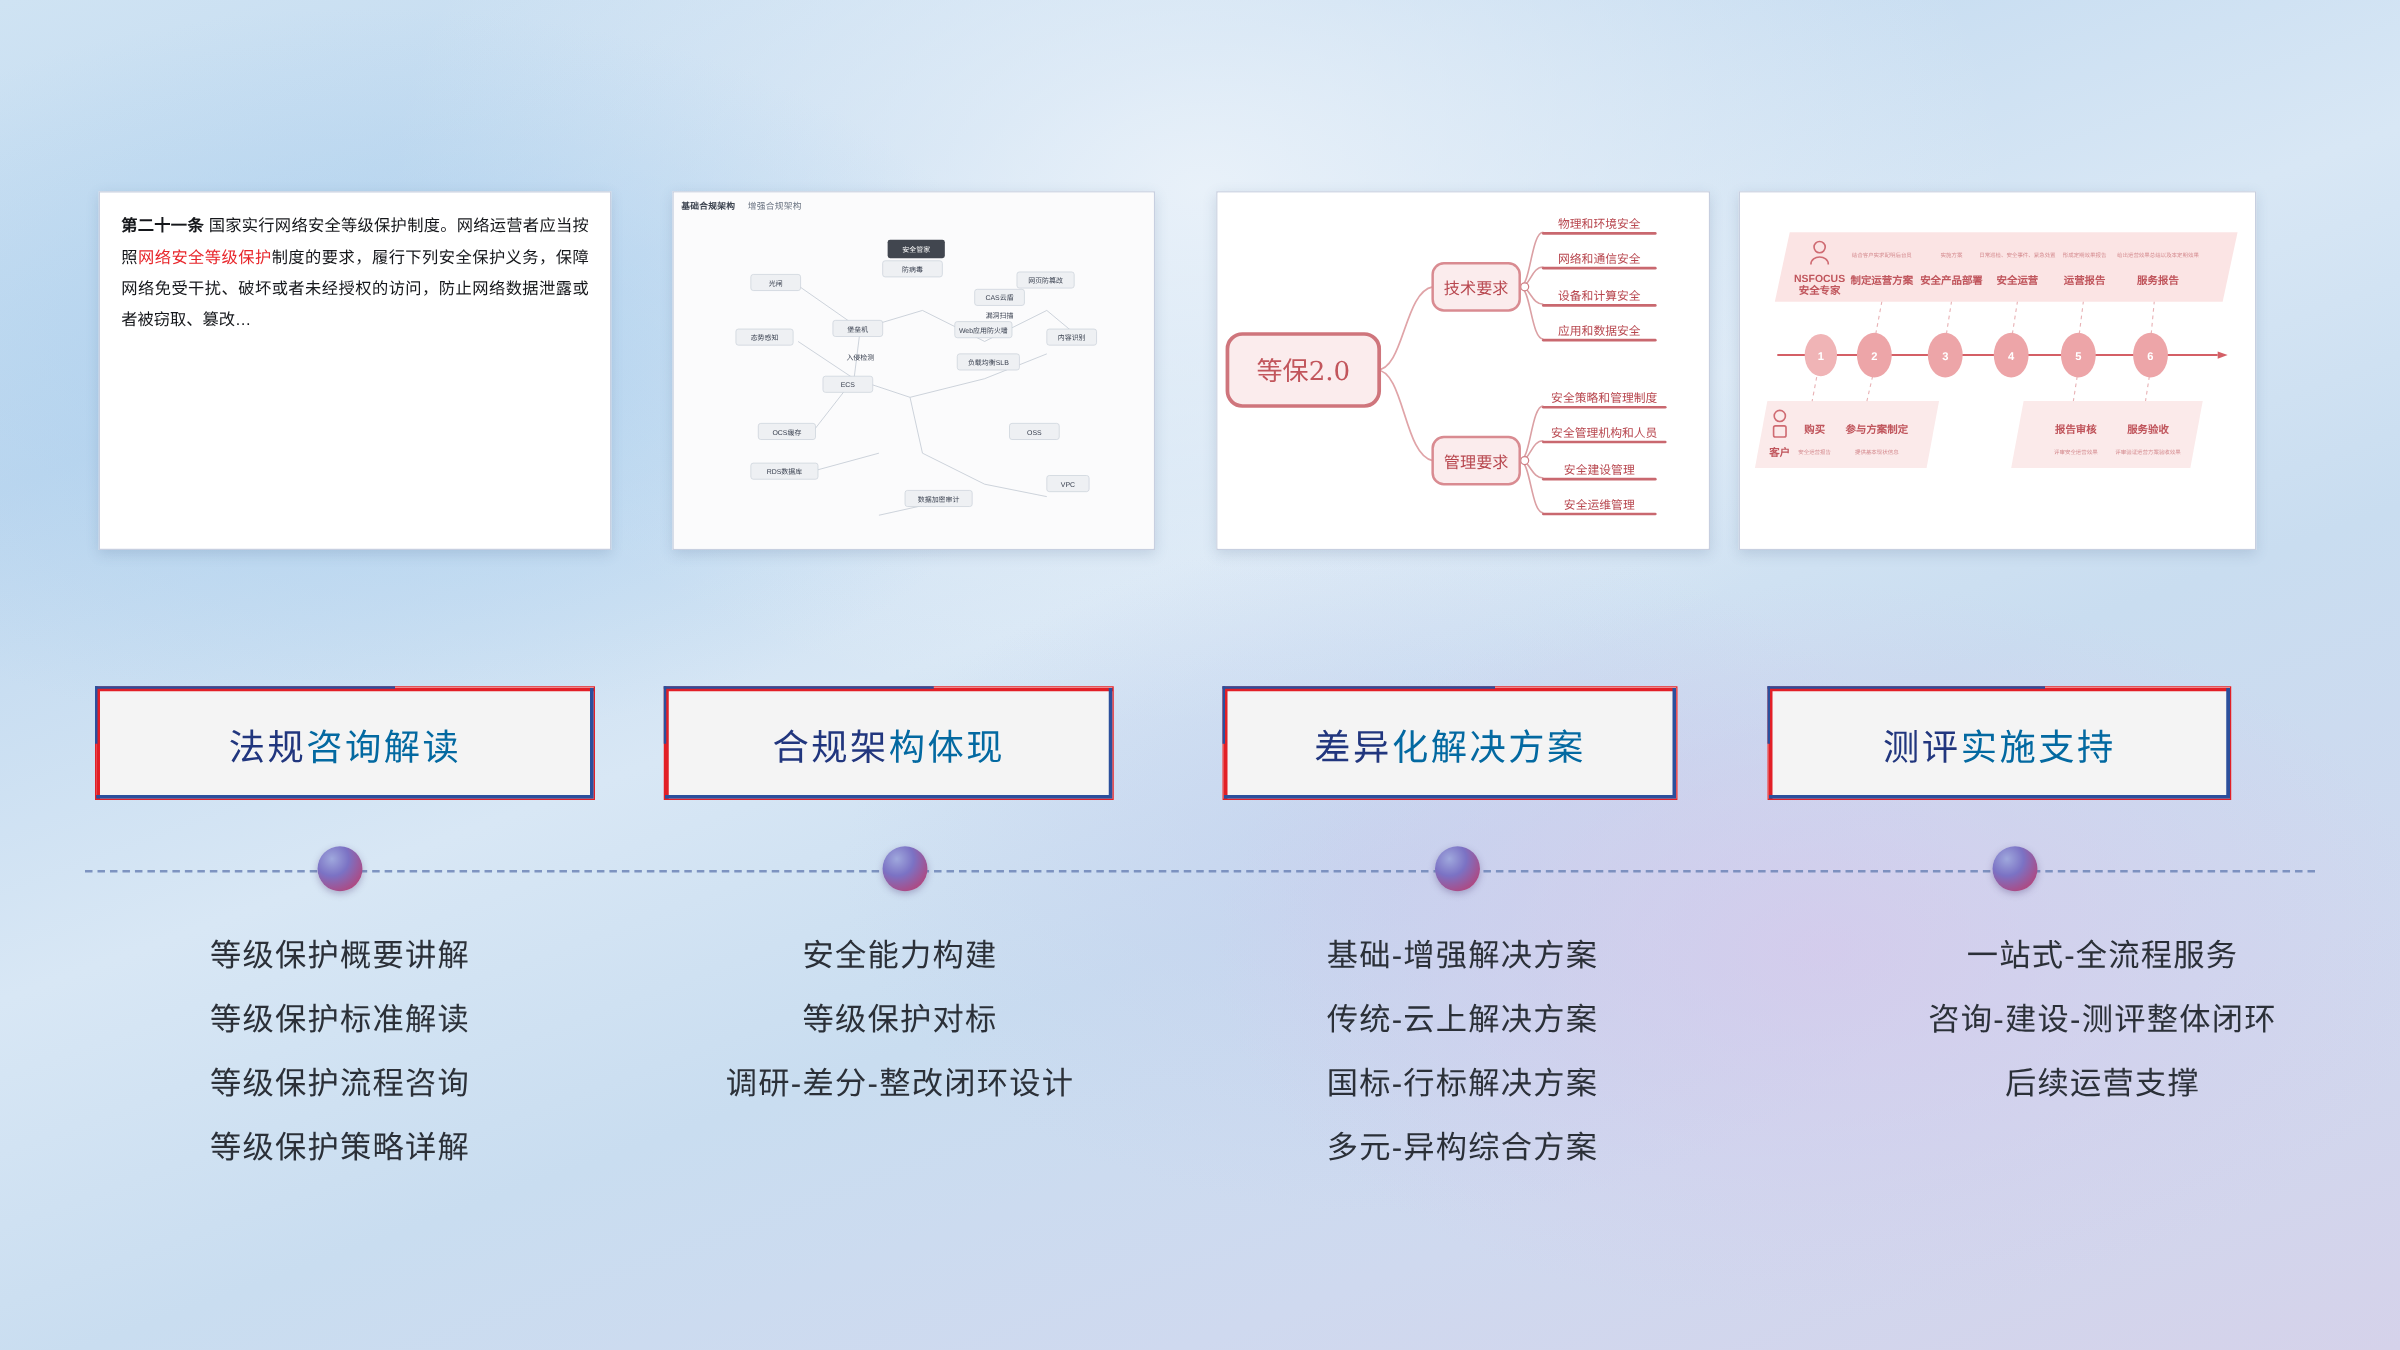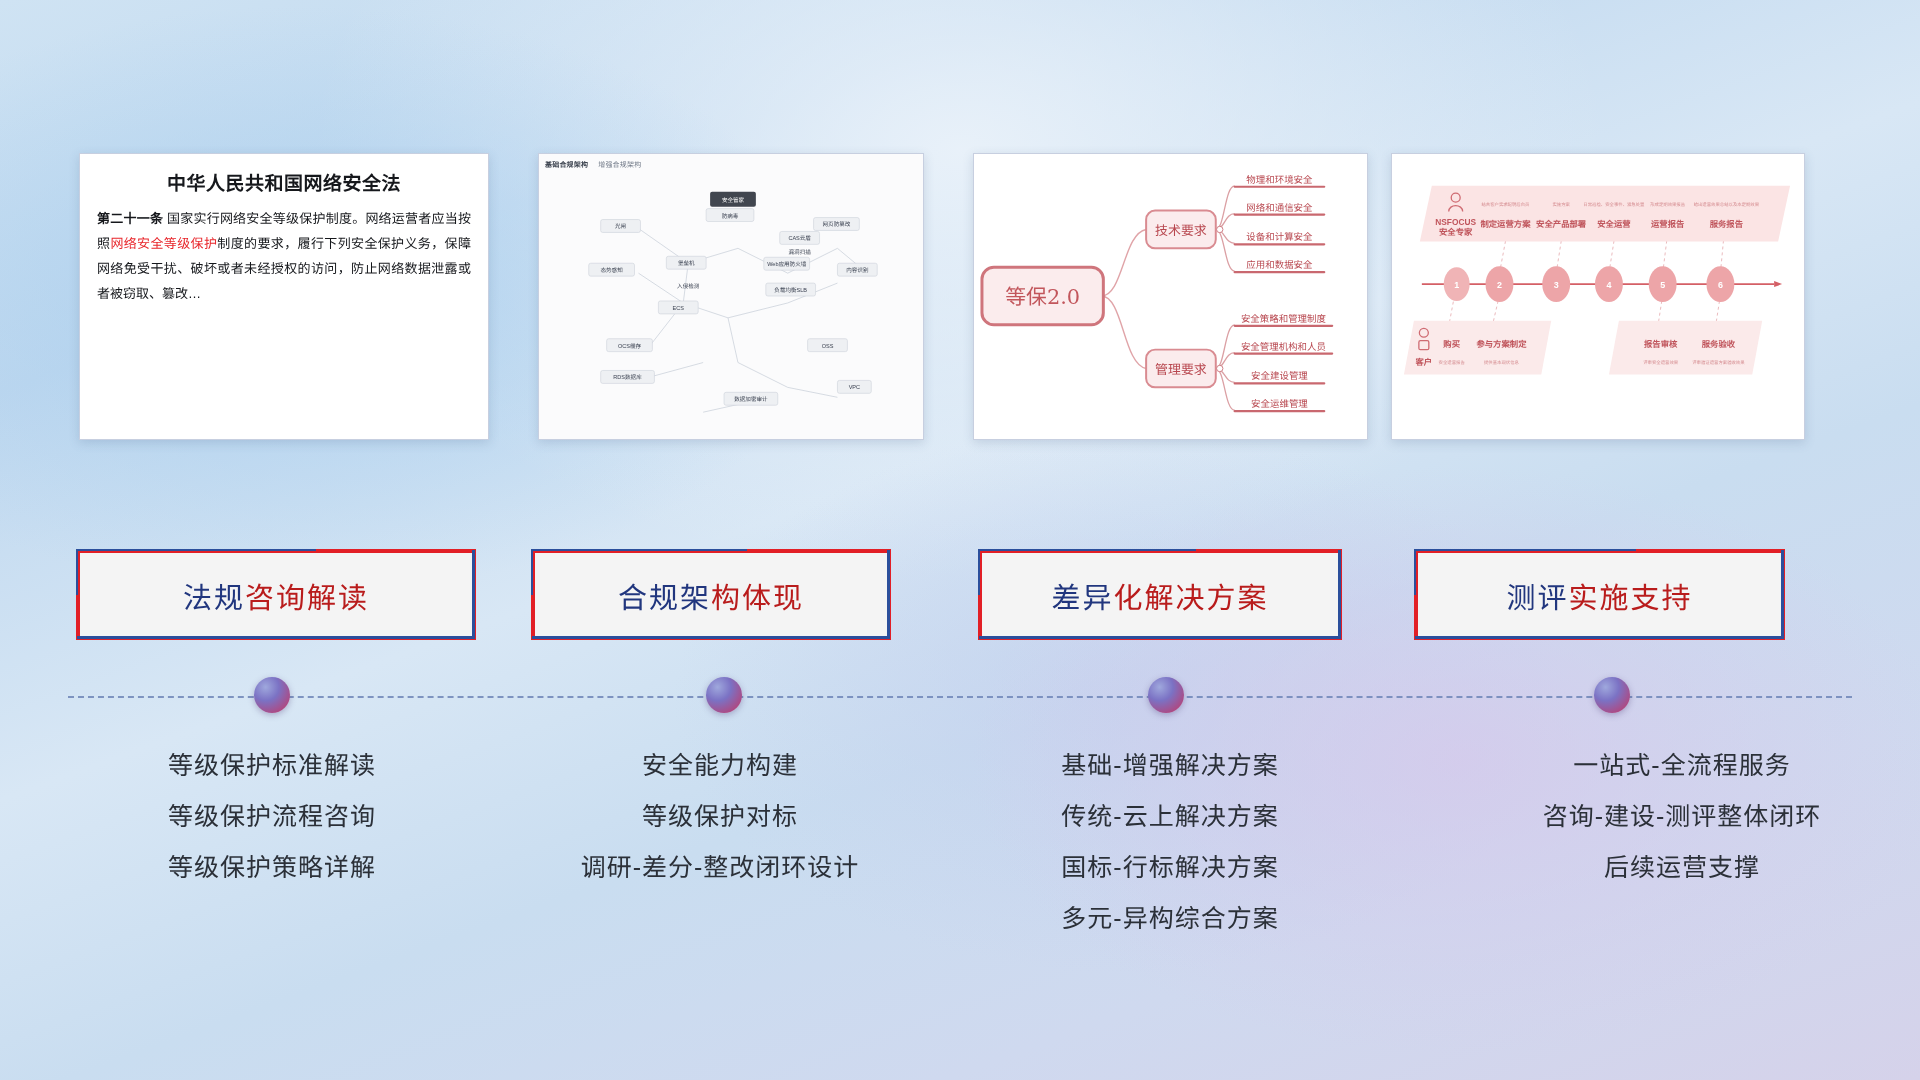--- a/index.html
+++ b/index.html
@@ -73,21 +73,21 @@
   .cat::before {
     content: ""; position: absolute; left: -1px; top: -1px; right: 40%; bottom: 50%;
     border-left: 2px solid #2b4f9c; border-top: 2px solid #2b4f9c; pointer-events: none;
   }
   .cat-1 { left: 76px;   width: 400px; }
   .cat-2 { left: 531px;  width: 360px; text-align: center; }
   .cat-3 { left: 978px;  width: 364px; }
   .cat-4 { left: 1414px; width: 371px; }
   .cat-label { font-size: 29px; letter-spacing: 2px; font-weight: 400; position: relative; z-index: 2; }
   .cat-label .b { color: #21367e; }
-  .cat-label .r { color: #b91c1c; }
+  .cat-label .r { color: #0369a1; }
 
   
   .rail {
     position: absolute; left: 68px; right: 68px; top: 696px; height: 0;
     border-top: 2px dashed #6f86b8; opacity: .85;
   }
   .dot {
     position: absolute; top: 677px; width: 36px; height: 36px; border-radius: 50%;
     background: radial-gradient(circle at 32% 28%, #9fa8dd 0%, #7b72c4 38%, #c9335f 100%);
     box-shadow: 0 2px 6px rgba(80,60,120,.35);
@@ -105,21 +105,20 @@
   .list-4 { left: 1472px; }
   .list-item { font-size: 25px; line-height: 51px; color: #2b3038; letter-spacing: 1px; white-space: nowrap; }
 </style>
 </head>
 <body>
 
 <div class="stage">
 
   <div class="card card-1">
     <div class="law">
-      <div class="law-title">中华人民共和国网络安全法</div>
       <div class="law-p">
         <span class="law-b">第二十一条</span><span> 国家实行网络安全等级保护制度。网络运营者应当按照</span><span class="law-r">网络安全等级保护</span><span>制度的要求，履行下列安全保护义务，保障网络免受干扰、破坏或者未经授权的访问，防止网络数据泄露或者被窃取、篡改…</span>
       </div>
     </div>
   </div>
 
   <div class="card card-2">
     <div class="arch">
       <div class="arch-tabs">
         <b>基础合规架构</b><span>增强合规架构</span>
@@ -345,20 +344,21 @@
     </div>
   </div>
 
   <div class="rail"></div>
   <div class="dot dot-1"></div>
   <div class="dot dot-2"></div>
   <div class="dot dot-3"></div>
   <div class="dot dot-4"></div>
 
   <div class="list list-1">
+    <div class="list-item">等级保护概要讲解</div>
     <div class="list-item">等级保护标准解读</div>
     <div class="list-item">等级保护流程咨询</div>
     <div class="list-item">等级保护策略详解</div>
   </div>
   <div class="list list-2">
     <div class="list-item">安全能力构建</div>
     <div class="list-item">等级保护对标</div>
     <div class="list-item">调研-差分-整改闭环设计</div>
   </div>
   <div class="list list-3">

